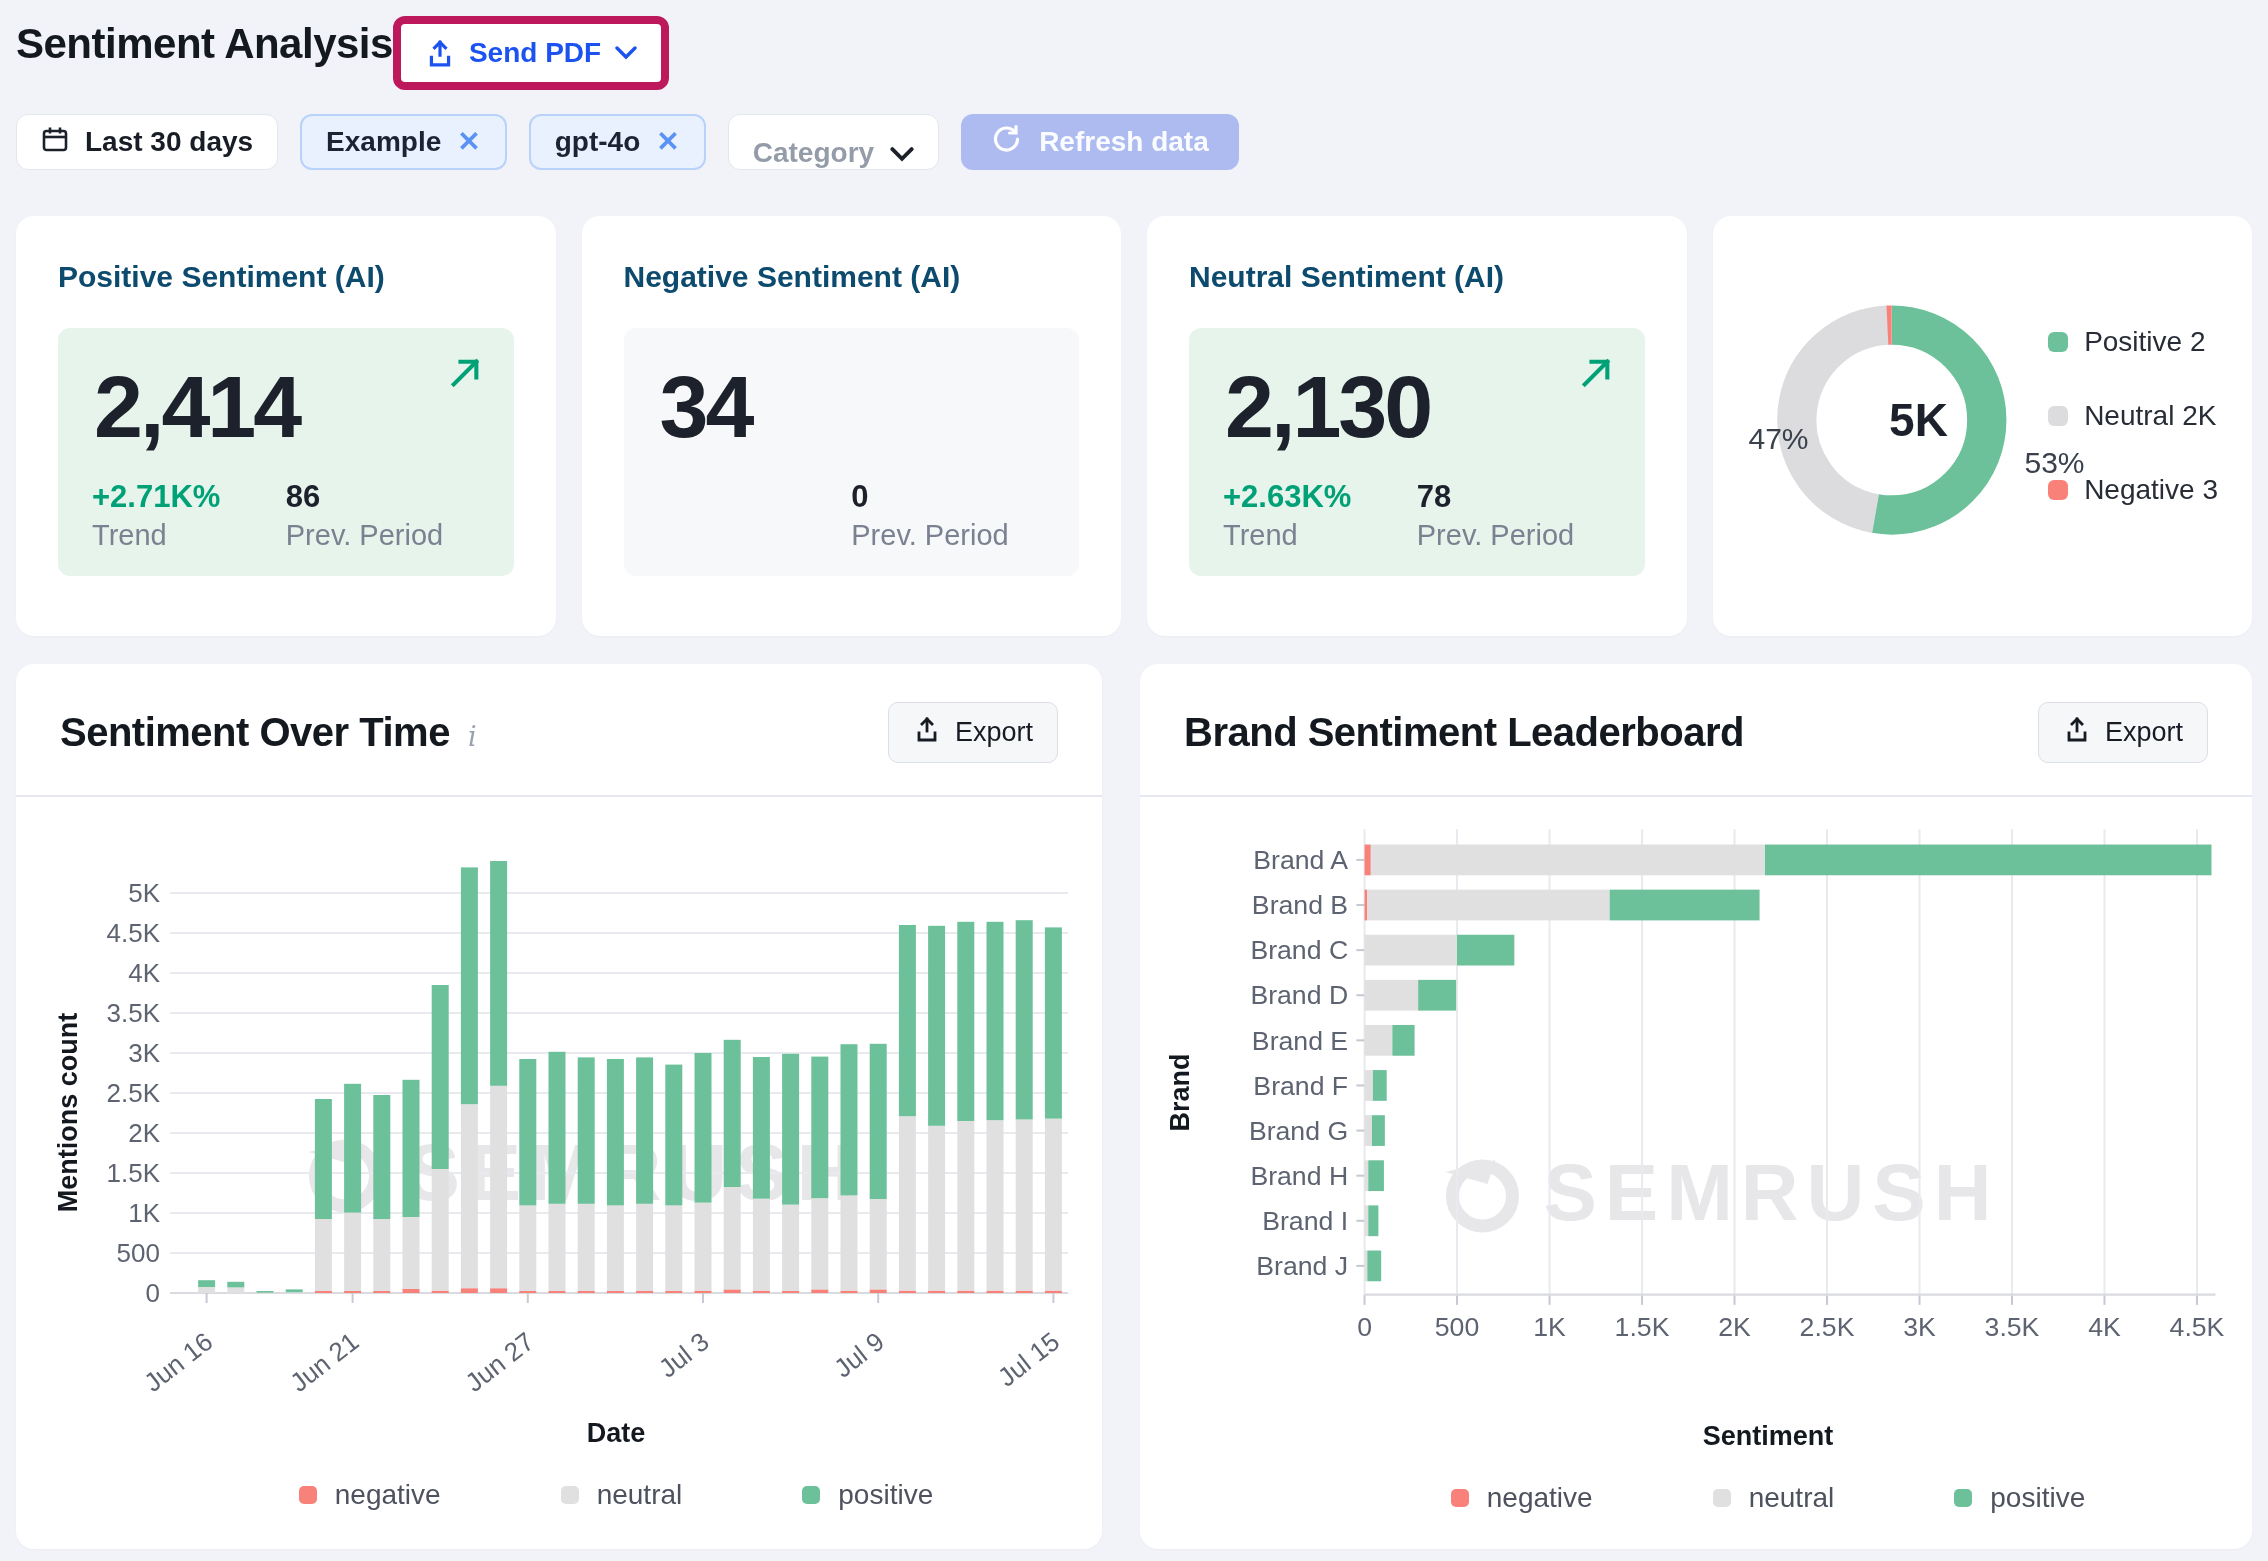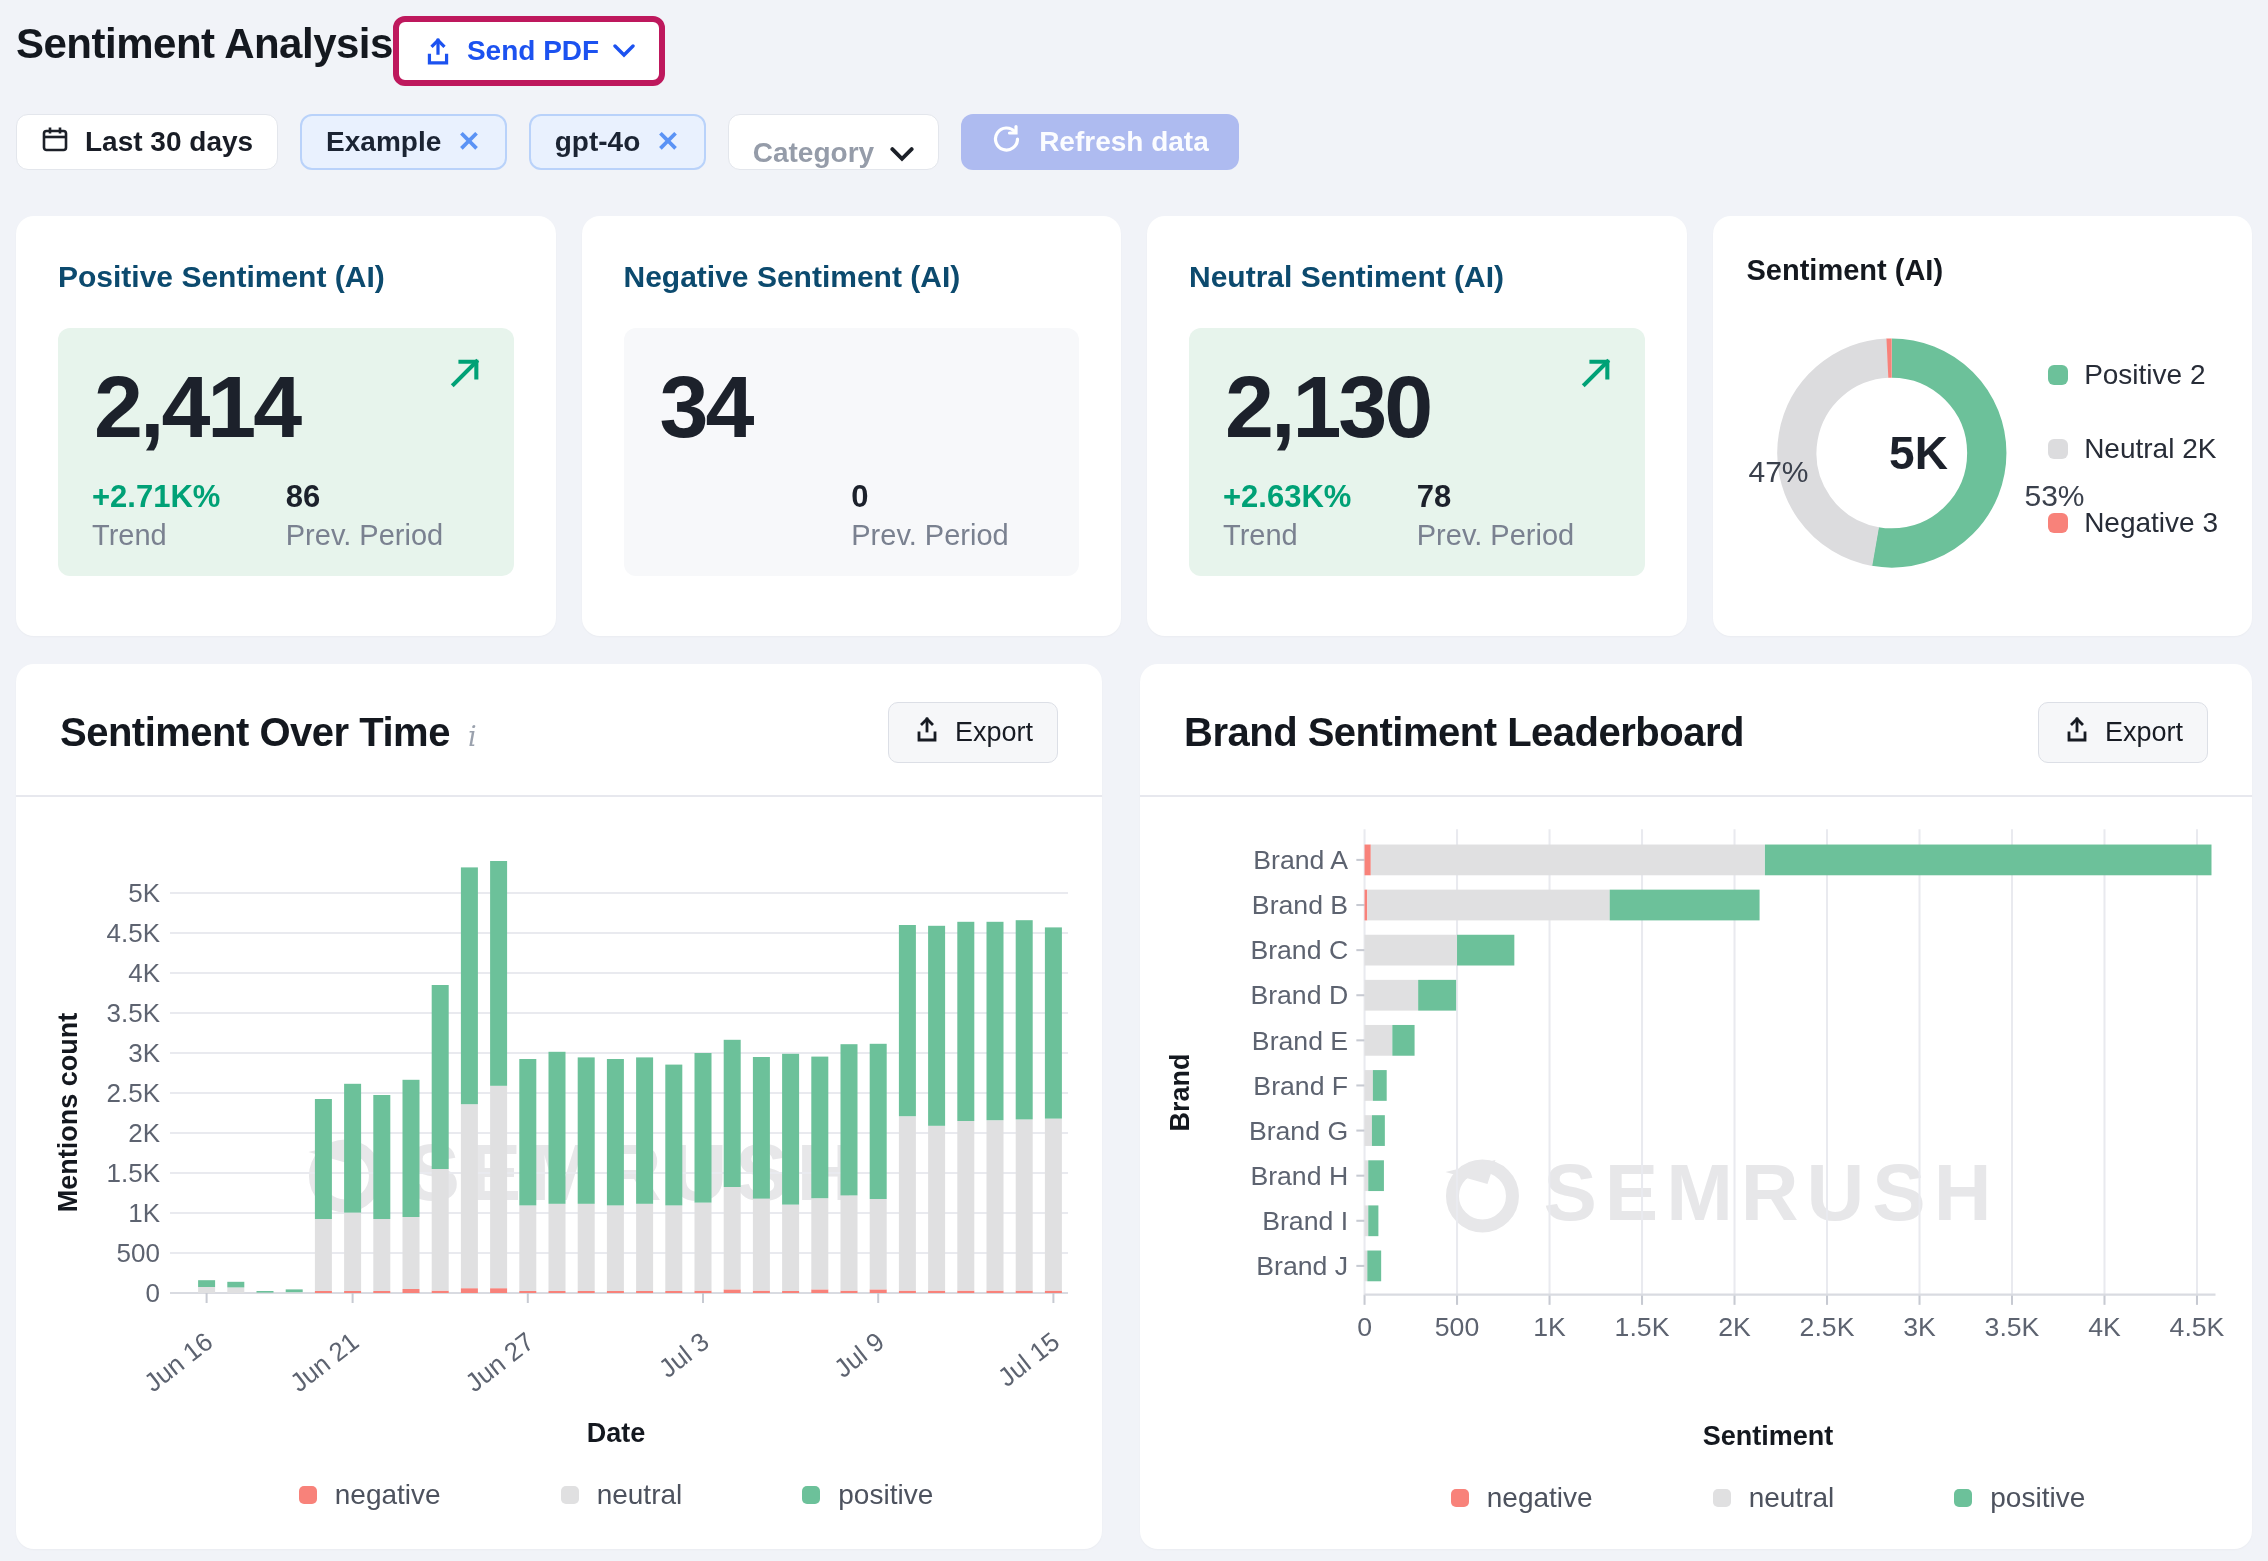--- a/index.html
+++ b/index.html
@@ -8,21 +8,21 @@
     background:#f1f3f8;
     font-family:"Liberation Sans", sans-serif;
     color:#171b23;
     padding:16px 16px 0 16px;
   }
   
   .topbar { display:flex; align-items:flex-start; height:70px; }
   .page-title { font-size:42px; font-weight:bold; color:#14181f; letter-spacing:-0.5px; padding-top:4px;}
   .btn-sendpdf {
     display:flex; align-items:center; gap:14px; background:#fff;
-    border:6px solid #be185d; border-radius:12px; padding:13px 24px;
+    border:8px solid #be185d; border-radius:12px; padding:13px 24px;
     color:#1c52f0; font-size:28px; font-weight:bold; cursor:pointer;
   }
   .btn-sendpdf svg { display:block; }
   
   .filters { display:flex; gap:22px; margin-top:28px; height:56px; }
   .control { display:flex; align-items:center; gap:16px; border-radius:12px; padding:0 24px; font-size:28px; }
   .ctl-date { background:#fff; border:1px solid #e3e6ec; font-weight:bold; color:#191d26; }
   .chip { background:#e9f1fe; border:2px solid #b9d2fa; font-weight:bold; color:#1b2433; }
   .chip .x { color:#5b93f5; font-weight:bold; font-size:28px; line-height:1; cursor:pointer; }
   .ctl-category { background:#fff; border:1px solid #e3e6ec; color:#959ca9; font-weight:bold;align-items:flex-end;}
@@ -194,21 +194,20 @@
         </div>
         <div>
           <div class="stat-value">78</div>
           <div class="stat-label">Prev. Period</div>
         </div>
       </div>
     </div>
   </div>
 
   <div class="kpi-card donut-card">
-    <div class="donut-title">Sentiment (AI)</div>
     <div class="donut-row">
       <svg id="donut-svg" width="300" height="300" viewBox="0 0 300 300">
           <circle cx="150" cy="150" r="116" fill="none" stroke="#6cc19a" stroke-width="48" stroke-dasharray="384.32561871071573 344.5238769221163" transform="rotate(-90 150 150)"></circle>
           <circle cx="150" cy="150" r="116" fill="none" stroke="#dcdcde" stroke-width="48" stroke-dasharray="339.1108400388668 389.73865559396523" transform="rotate(99.82961992136305 150 150)"></circle>
           <circle cx="150" cy="150" r="116" fill="none" stroke="#f8827a" stroke-width="48" stroke-dasharray="5.413036883249517 723.4364587495825" transform="rotate(267.3263433813892 150 150)"></circle>
         </svg>
       <div class="donut-center">5K</div>
       <div class="pct pct-left">47%</div>
       <div class="pct pct-right">53%</div>
       <div class="donut-legend">

